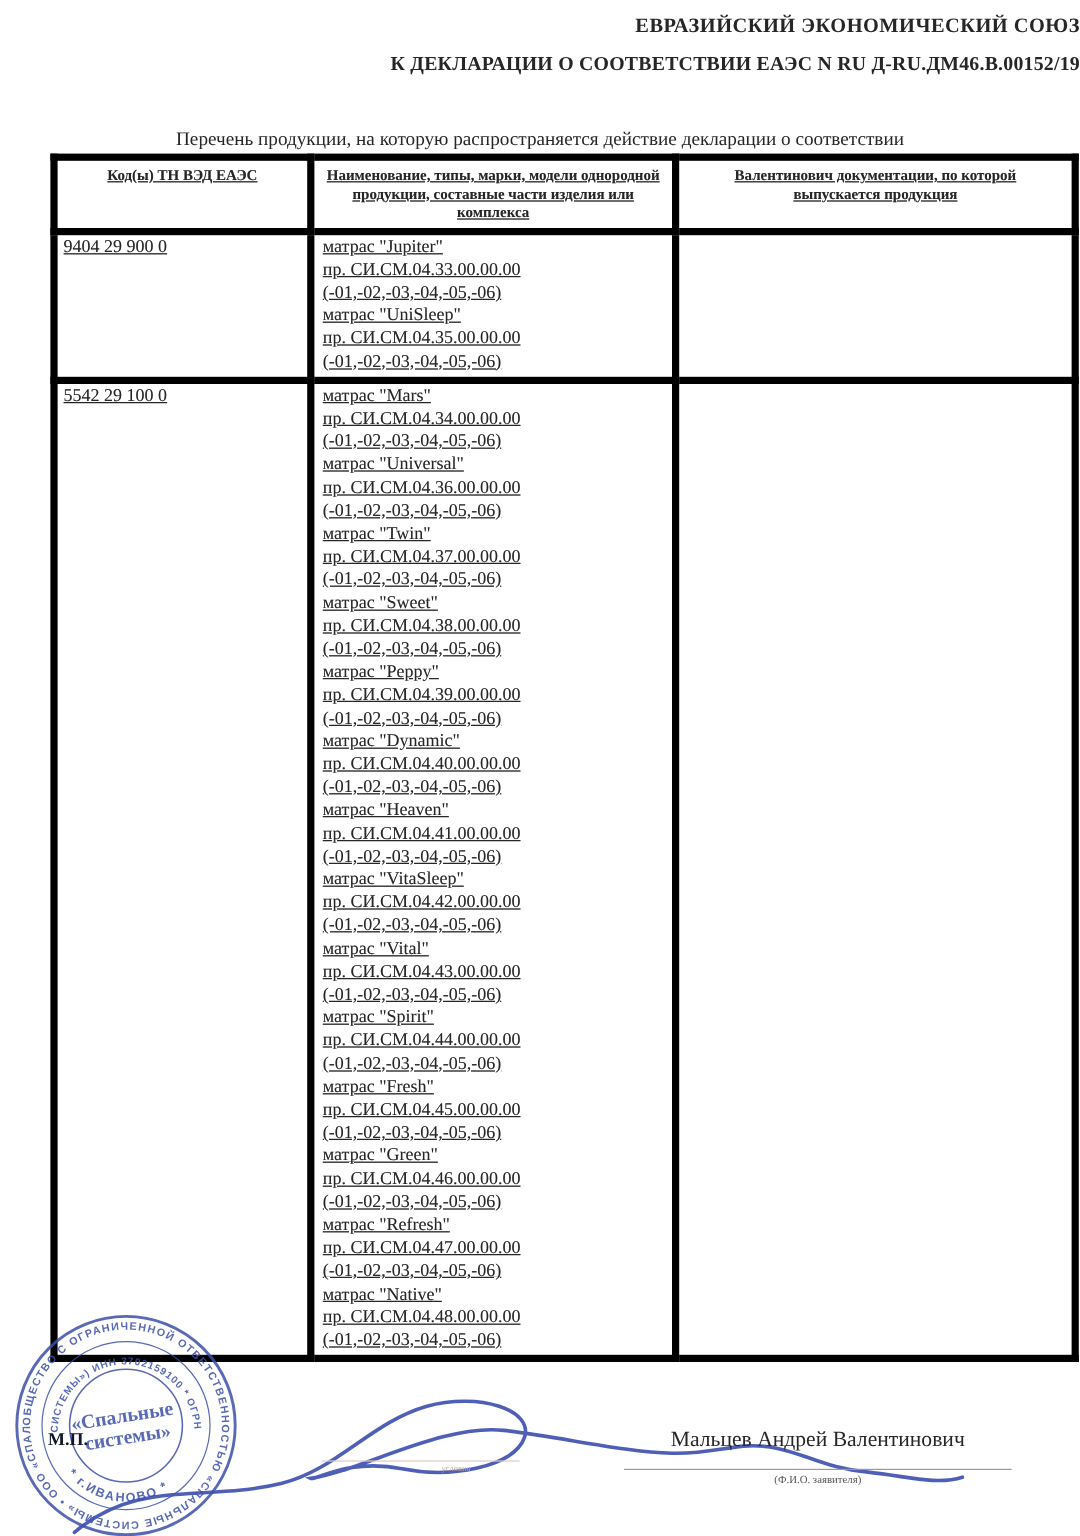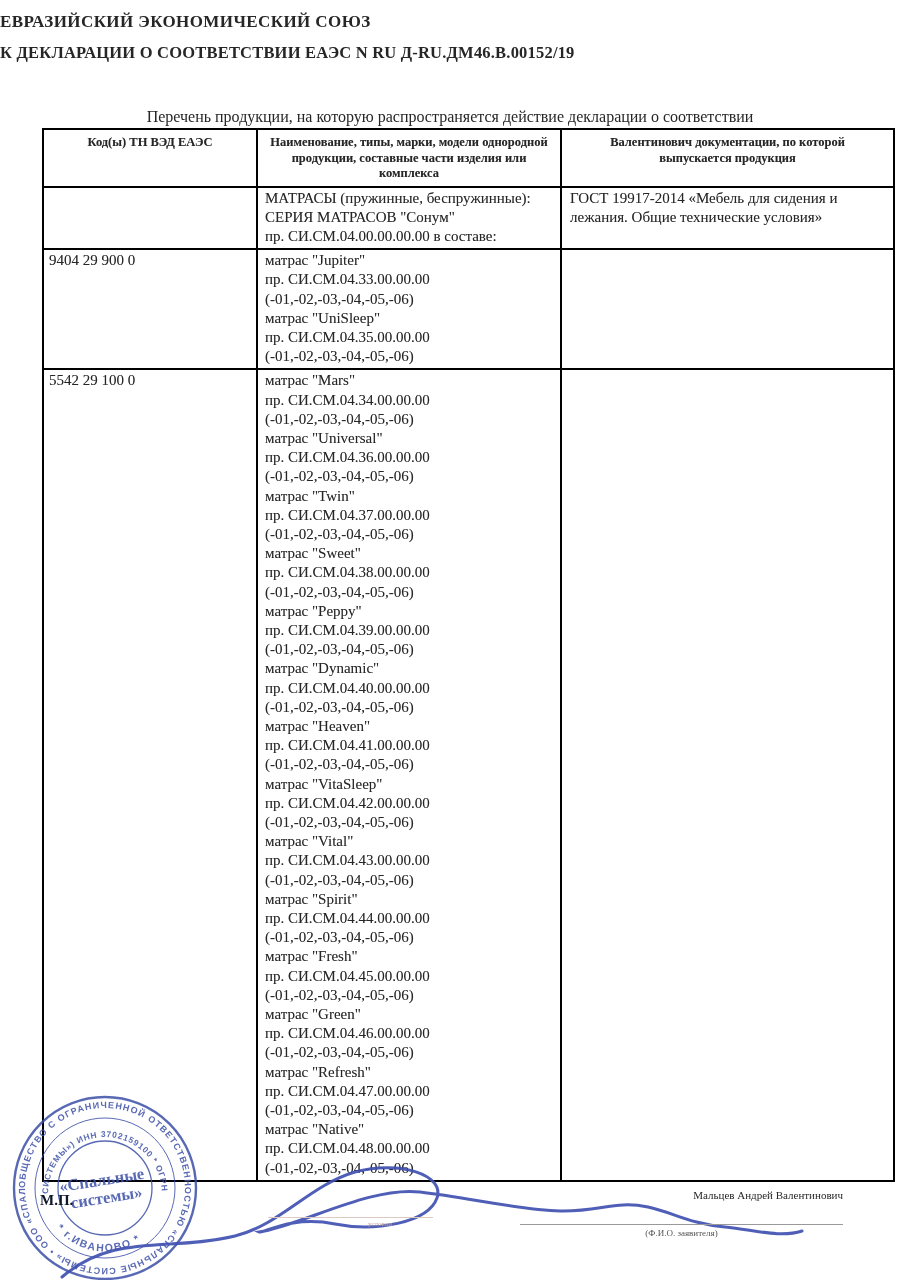--- a/index.html
+++ b/index.html
@@ -1,42 +1,43 @@
 <!DOCTYPE html>
 <html><head>
 <meta charset="utf-8">
 <style>
   html,body{margin:0;padding:0;background:#e8e8e8;}
   .page{
     position:relative; width:900px; height:1280px; overflow:hidden;
     background:#ffffff; font-family:"Liberation Serif", serif; color:#262626;
   }
   
-  .titles{position:absolute; top:12px; left:0; width:100%; text-align:left;}
+  .titles{position:absolute; top:12px; left:0; width:100%; text-align:right;}
   .t1{font-size:17px; font-weight:bold; letter-spacing:.4px; margin:0;}
   .t2{font-size:15.5px; font-weight:bold; letter-spacing:.3px; margin:10px 0 0 0;}
   .t3{font-size:16.5px; font-weight:bold; letter-spacing:.2px; margin:11px 0 0 0;}
   .subtitle{position:absolute; top:108px; left:0; width:100%; text-align:center; font-size:16px;}
   
   table.products{
     position:absolute; left:42px; top:128px; width:851px;
     border-collapse:collapse; table-layout:fixed;
     font-size:15px; line-height:19.2px;
   }
   table.products th, table.products td{
-    border:2px solid #000000; vertical-align:top; white-space:pre-line;
+    border:6px solid #000000; vertical-align:top; white-space:pre-line;
     text-shadow:0 0 .5px rgba(0,0,0,.25);
+    text-decoration:underline;
   }
   th.h{font-size:12.5px; font-weight:bold; text-align:center; line-height:15.5px; padding:5px 8px 4px 8px;}
   td.c-code{padding:1px 4px 20px 5px;}
   td.c-prod{padding:1px 6px 2px 7px;}
   td.c-doc{padding:1px 7px 2px 8px;}
   
   .mp-label{position:absolute; left:40px; top:1192px; font-size:15px; font-weight:bold; color:#0f172a;}
-  .signer-name{position:absolute; left:520px; top:1189px; width:323px; text-align:right; font-size:11px;}
+  .signer-name{position:absolute; left:520px; top:1189px; width:323px; text-align:center; font-size:18px;}
   .signer-rule{position:absolute; left:520px; top:1224px; width:323px; height:0; border-top:1px solid #9a9a9a;}
   .signer-caption{position:absolute; left:520px; top:1228px; width:323px; text-align:center; font-size:9px; color:#555;}
   .sig-line{position:absolute; left:268px; top:1217px; width:165px; height:1px; background:#dcc9c2;}
   .sig-caption{position:absolute; left:368px; top:1220px; font-size:7px; color:#bda49c;}
   .stamp-svg{position:absolute; left:5px; top:1088px;}
   .sign-svg{position:absolute; left:0px; top:1130px;}
   .stamp-center{font-family:"Liberation Serif", serif; font-weight:bold;}
 </style>
 </head>
 <body>
@@ -59,28 +60,20 @@
       <tr>
         <th class="h">Код(ы) ТН ВЭД ЕАЭС</th>
         <th class="h">Наименование, типы, марки, модели однородной
 продукции, составные части изделия или
 комплекса</th>
         <th class="h">Валентинович документации, по которой
 выпускается продукция</th>
       </tr>
     </thead>
     <tbody id="tbody">
-        <tr>
-          <td class="c-code"></td>
-          <td class="c-prod">МАТРАСЫ (пружинные, беспружинные):
-СЕРИЯ МАТРАСОВ "Сонум"
-пр. СИ.СМ.04.00.00.00.00 в составе:</td>
-          <td class="c-doc">ГОСТ 19917-2014 «Мебель для сидения и
-лежания. Общие технические условия»</td>
-        </tr>
         <tr>
           <td class="c-code">9404 29 900 0</td>
           <td class="c-prod">матрас "Jupiter"
 пр. СИ.СМ.04.33.00.00.00
 (-01,-02,-03,-04,-05,-06)
 матрас "UniSleep"
 пр. СИ.СМ.04.35.00.00.00
 (-01,-02,-03,-04,-05,-06)</td>
           <td class="c-doc"></td>
         </tr>

